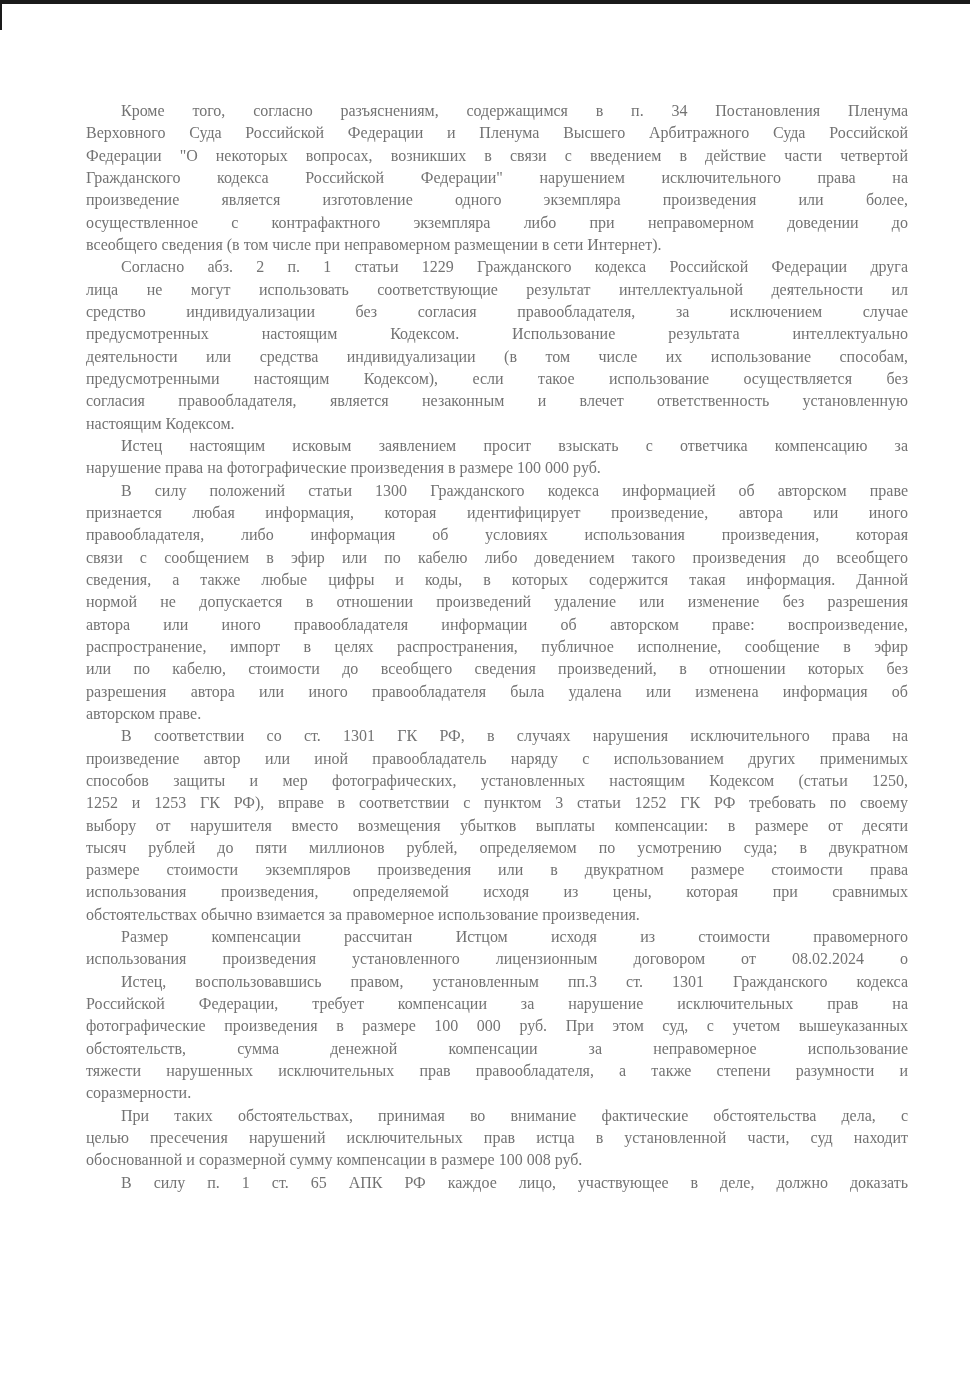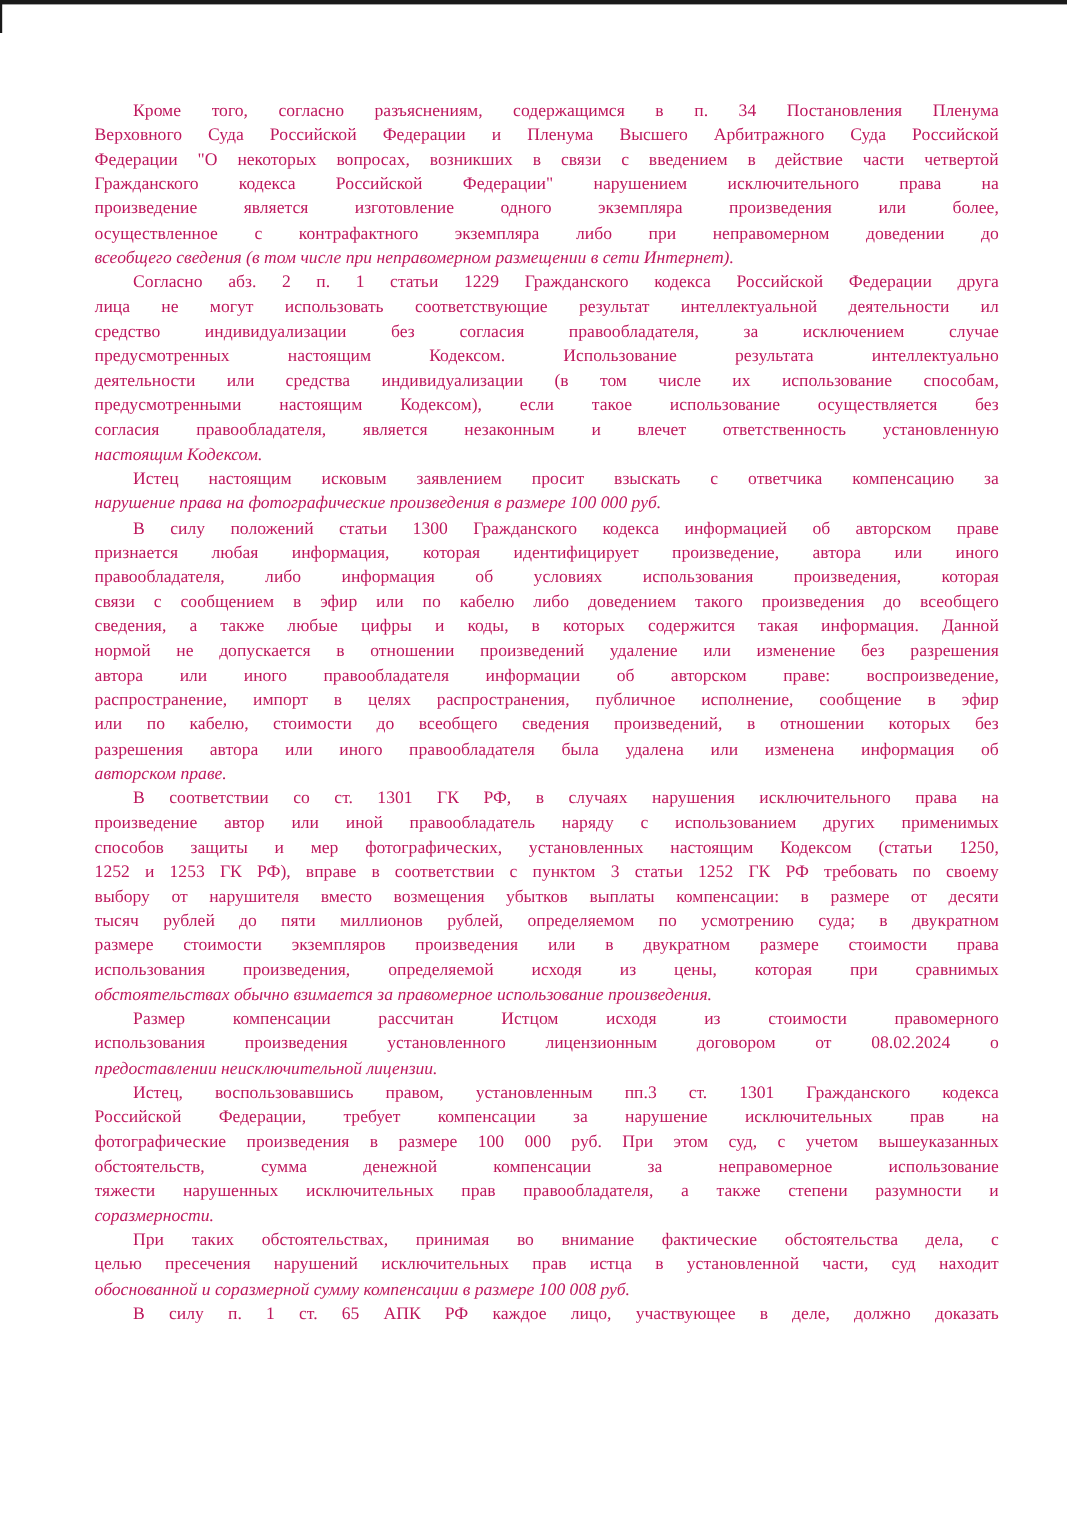--- a/index.html
+++ b/index.html
@@ -26,42 +26,41 @@
     position: absolute;
     top: 0;
     left: 0;
     width: 2px;
     height: 30px;
     background: #1a1a1a;
   }
   .page-text {
     position: absolute;
     left: 86px;
-    top: 90px;
+    top: 100px;
     width: 822px;
-    color: #be185d;
+    color: #737373;
     font-size: 16px;
   }
   .para {
     margin: 0;
     padding: 0;
   }
   .text-line {
     height: 22.34px;
     line-height: 22.34px;
     text-align: justify;
     text-align-last: justify;
     overflow: hidden;
   }
   .text-line.first {
     text-indent: 35px;
   }
   .text-line.last {
     text-align-last: left;
-    font-style: italic;
   }
 </style>
 </head>
 <body>
 
 <div>
   <div class="scan-top-bar"></div>
   <div class="scan-left-tick"></div>
   <div class="page-text">
       <div class="para">
@@ -107,21 +106,20 @@
         <div class="text-line">1252 и 1253 ГК РФ), вправе в соответствии с пунктом 3 статьи 1252 ГК РФ требовать по своему</div>
         <div class="text-line">выбору от нарушителя вместо возмещения убытков выплаты компенсации: в размере от десяти</div>
         <div class="text-line">тысяч рублей до пяти миллионов рублей, определяемом по усмотрению суда; в двукратном</div>
         <div class="text-line">размере стоимости экземпляров произведения или в двукратном размере стоимости права</div>
         <div class="text-line">использования произведения, определяемой исходя из цены, которая при сравнимых</div>
         <div class="text-line last">обстоятельствах обычно взимается за правомерное использование произведения.</div>
       </div>
       <div class="para">
         <div class="text-line first">Размер компенсации рассчитан Истцом исходя из стоимости правомерного</div>
         <div class="text-line">использования произведения установленного лицензионным договором от 08.02.2024 о</div>
-        <div class="text-line last">предоставлении неисключительной лицензии.</div>
       </div>
       <div class="para">
         <div class="text-line first">Истец, воспользовавшись правом, установленным пп.3 ст. 1301 Гражданского кодекса</div>
         <div class="text-line">Российской Федерации, требует компенсации за нарушение исключительных прав на</div>
         <div class="text-line">фотографические произведения в размере 100 000 руб. При этом суд, с учетом вышеуказанных</div>
         <div class="text-line">обстоятельств, сумма денежной компенсации за неправомерное использование</div>
         <div class="text-line">тяжести нарушенных исключительных прав правообладателя, а также степени разумности и</div>
         <div class="text-line last">соразмерности.</div>
       </div>
       <div class="para">

